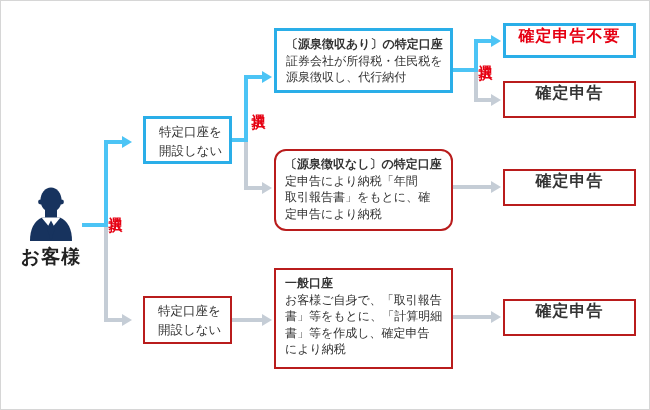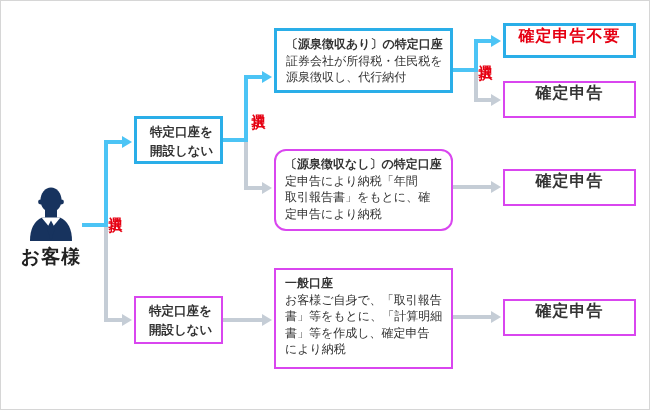--- a/index.html
+++ b/index.html
@@ -7,24 +7,25 @@
   .stage {
     position:relative; width:650px; height:410px;
     background:#ffffff; border:1px solid #d6d6d6; box-sizing:border-box;
     overflow:hidden;
   }
   .lines { position:absolute; left:0; top:0; width:650px; height:410px; }
   .node {
     position:absolute; background:#fff; box-sizing:border-box; color:#333;
   }
   .b-blue { border:3px solid #2aaee8; }
-  .b-gray { border:2px solid #d946ef; }
+  .b-gray { border:2px solid #b91c1c; }
   .small-node {
-    font-size:12.5px; font-weight:bold; line-height:19px;
+    font-size:12.5px; font-weight:normal; line-height:19px;
     padding:4px 0 16px 13px;
+    margin-left:9px;
   }
   .mid-node { font-size:12px; line-height:16.5px; padding:5px 3px 0 9px; }
   .mid-node .title { font-weight:bold; white-space:nowrap; display:block; }
   .mid-node .body-line { display:block; }
   .result-node {
     display:flex; align-items:flex-start; justify-content:center;
     font-size:16px; font-weight:bold; letter-spacing:1px;
   }
   .red-text { color:#e60012; }
   .sel {

